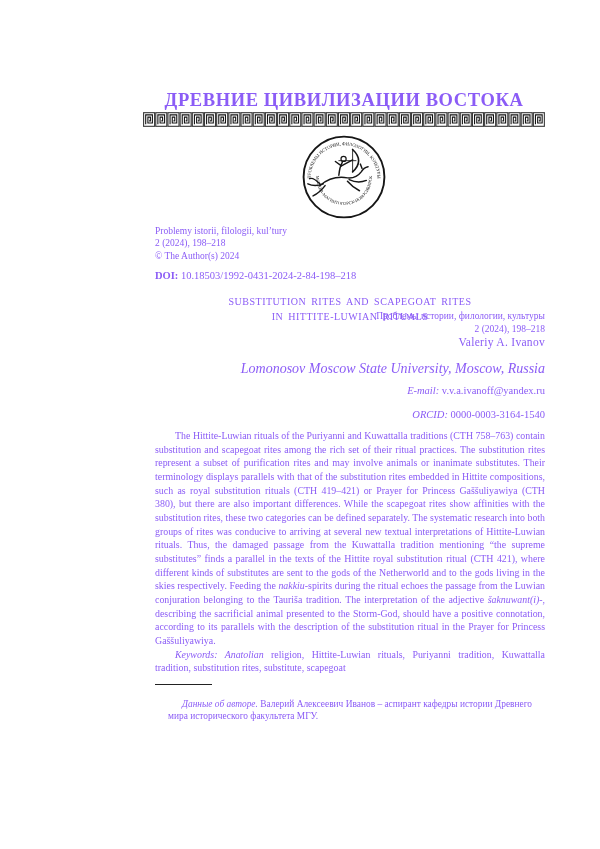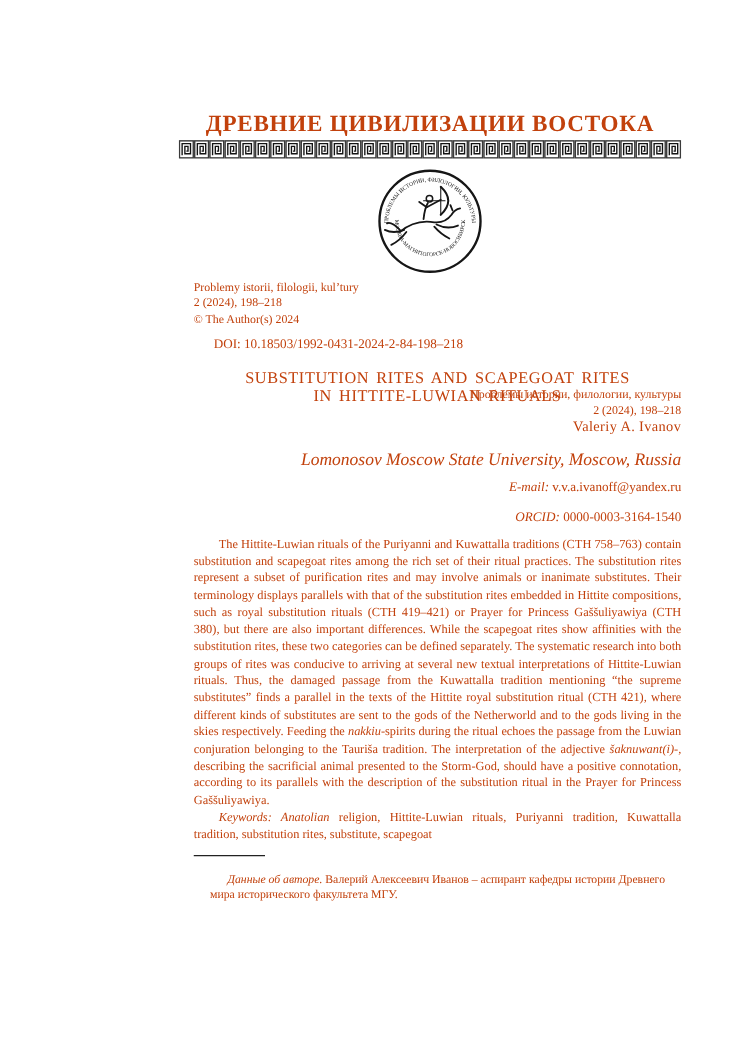--- a/index.html
+++ b/index.html
@@ -1,38 +1,38 @@
 <!DOCTYPE html>
 <html><head>
 <meta charset="utf-8">
 <style>
   html,body{margin:0;padding:0;background:#ffffff;}
   .sheet{
     position:relative;width:600px;height:734px;background:#ffffff;
-    color:#c2410c;font-family:"Liberation Serif","DejaVu Serif",serif;
+    color:#8b5cf6;font-family:"Liberation Serif","DejaVu Serif",serif;
     overflow:hidden;
   }
   .masthead-title{
     position:absolute;top:90px;left:143px;width:402px;margin:0;
     text-align:center;font-size:18.5px;font-weight:bold;letter-spacing:0.6px;
     white-space:nowrap;
   }
   .meander{position:absolute;top:112px;left:143px;width:402px;height:15px;display:block;}
   .emblem{position:absolute;top:134px;left:301px;width:86px;height:86px;display:block;}
   .imprint{
     position:absolute;top:225px;left:155px;width:390px;
     display:flex;justify-content:space-between;
     font-size:9.5px;line-height:12.4px;flex-direction:column;
   }
   .imprint-right{text-align:right;margin-top:48px;}
   .doi-line{position:absolute;top:270px;left:155px;width:390px;font-size:10.5px;}
-  .doi-line .lbl{font-weight:normal;margin-left:16px;}
+  .doi-line .lbl{font-weight:bold;}
   .article-title{
     position:absolute;top:294px;left:155px;width:390px;margin:0;
-    text-align:center;font-size:13px;font-weight:normal;
+    text-align:center;font-size:10px;font-weight:normal;
     letter-spacing:0.5px;word-spacing:2px;line-height:15px;
   }
   .centerline{position:absolute;left:155px;width:390px;text-align:right;}
   .author{top:336px;font-size:11.5px;letter-spacing:0.3px;}
   .affiliation{top:361px;font-size:14px;font-style:italic;}
   .email-line{top:385px;font-size:10.5px;}
   .orcid-line{top:409px;font-size:10.5px;}
   .ital{font-style:italic;}
   .body-text{
     position:absolute;top:429px;left:155px;width:390px;

